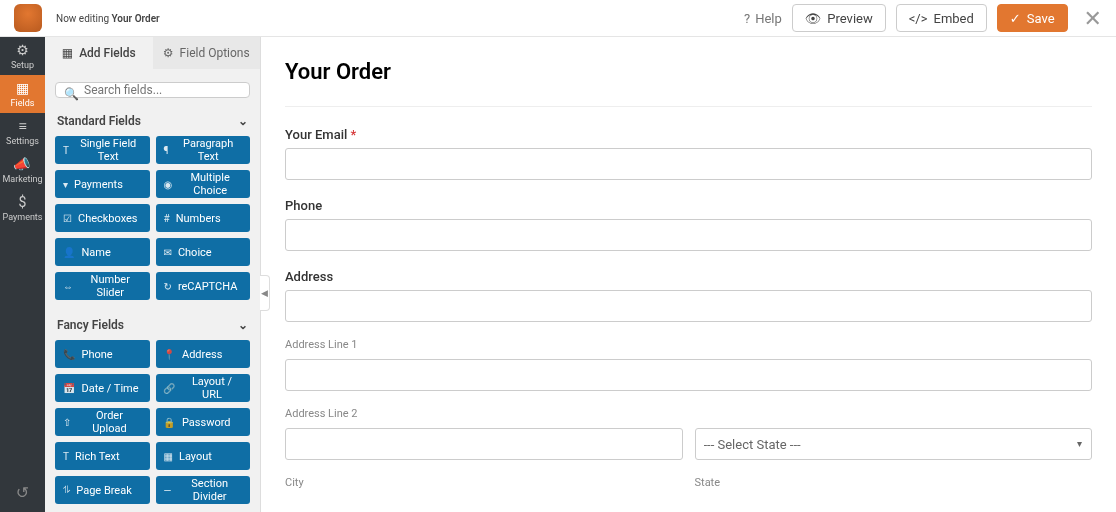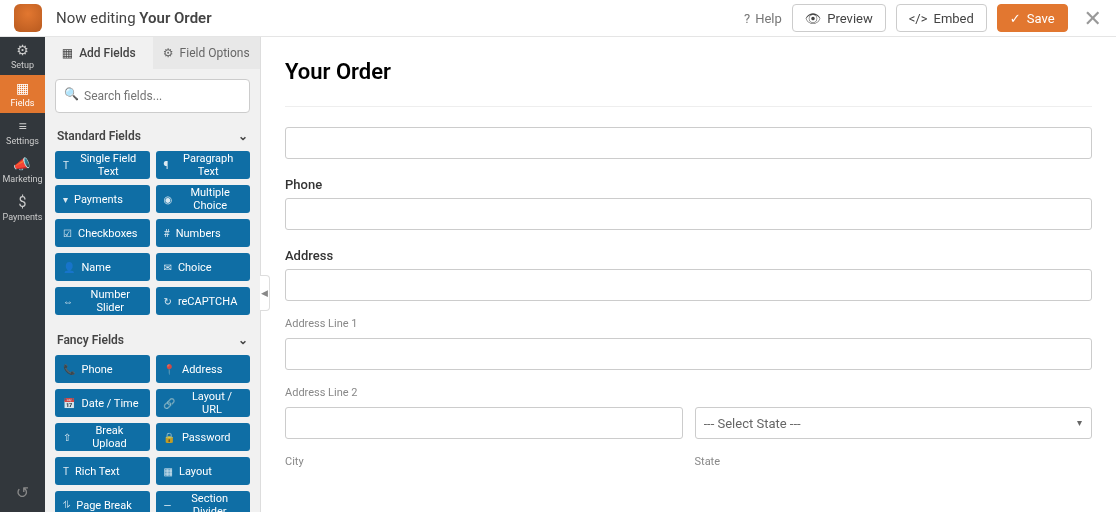--- a/index.html
+++ b/index.html
@@ -1,38 +1,38 @@
 <!DOCTYPE html>
 <html><head>
 <meta charset="utf-8">
 <style>
 *{margin:0;padding:0;box-sizing:border-box;font-family:-apple-system,BlinkMacSystemFont,"Segoe UI",Roboto,sans-serif}
 body{background:#fff;width:1116px;height:512px;overflow:hidden;position:relative}
 .header{height:37px;display:flex;align-items:center;padding:0 14px;border-bottom:1px solid #e5e5e5}
 .logo{width:28px;height:28px;background:radial-gradient(circle at 50% 35%,#e27730 0%,#b85a1f 100%);border-radius:6px;margin-right:14px}
-.now-editing{font-size:15px;color:#444}
+.now-editing{font-size:10px;color:#444}
 .now-editing b{font-weight:600}
 .header-right{margin-left:auto;display:flex;align-items:center;gap:10px}
 .help-link{display:flex;align-items:center;gap:5px;font-size:13px;color:#777;cursor:pointer}
 .btn{height:28px;padding:0 12px;border:1px solid #ccc;border-radius:4px;background:#fff;font-size:13px;color:#444;display:flex;align-items:center;gap:6px;cursor:pointer}
 .btn-save{background:#e27730;border-color:#e27730;color:#fff}
 .close-x{font-size:22px;color:#999;cursor:pointer;margin-left:6px}
 .main{display:flex;height:475px}
 .left-rail{width:45px;background:#32373c;display:flex;flex-direction:column}
 .rail-item{height:38px;display:flex;flex-direction:column;align-items:center;justify-content:center;color:#ccc;cursor:pointer;font-size:9px;gap:2px}
 .rail-item.active{background:#e27730;color:#fff}
 .rail-icon{font-size:14px}
 .rail-bottom{margin-top:auto;padding:10px;color:#888;text-align:center;cursor:pointer}
 .sidebar{width:216px;background:#f1f1f1;border-right:1px solid #ddd;display:flex;flex-direction:column;position:relative}
 .tabs{display:flex;height:32px}
 .tab{flex:1;display:flex;align-items:center;justify-content:center;gap:6px;font-size:12px;color:#666;cursor:pointer;background:#e8e8e8}
 .tab.active{background:#f1f1f1;color:#444;font-weight:500}
 .sidebar-content{flex:1;overflow-y:auto;padding:10px}
 .search-wrap{position:relative;margin-bottom:12px}
-.search-input{width:100%;height:34px;border:1px solid #ccc;border-radius:4px;padding:0 10px 0 28px;font-size:12px;background:#fff}
+.search-input{width:100%;height:16px;border:1px solid #ccc;border-radius:4px;padding:0 10px 0 28px;font-size:12px;background:#fff}
 .search-icon{position:absolute;left:9px;top:8px;color:#999;font-size:12px}
 .group-header{display:flex;align-items:center;justify-content:space-between;font-size:12px;font-weight:600;color:#444;padding:4px 2px 8px;cursor:pointer}
 .field-grid{display:grid;grid-template-columns:1fr 1fr;gap:6px;margin-bottom:14px}
 .field-btn{height:28px;background:#0f6ea5;color:#fff;border:none;border-radius:3px;font-size:11px;display:flex;align-items:center;padding:0 8px;gap:6px;cursor:pointer}
 .field-btn-icon{font-size:10px;opacity:.85}
 .collapse-tab{position:absolute;right:-10px;top:50%;width:10px;height:36px;background:#fff;border:1px solid #ddd;border-left:none;border-radius:0 4px 4px 0;display:flex;align-items:center;justify-content:center;font-size:9px;color:#888;cursor:pointer}
 .canvas{flex:1;padding:22px 24px;overflow-y:auto}
 .form-title{font-size:22px;font-weight:600;margin-bottom:22px}
 .field-row{margin-bottom:18px}
 .field-label{font-size:13px;font-weight:500;color:#333;display:block;margin-bottom:6px}
@@ -177,21 +177,21 @@
           <button class="field-btn">
             <span class="field-btn-icon">📅</span>
             <span>Date / Time</span>
           </button>
           <button class="field-btn">
             <span class="field-btn-icon">🔗</span>
             <span>Layout / URL</span>
           </button>
           <button class="field-btn">
             <span class="field-btn-icon">⇧</span>
-            <span>Break Upload</span>
+            <span>Order Upload</span>
           </button>
           <button class="field-btn">
             <span class="field-btn-icon">🔒</span>
             <span>Password</span>
           </button>
           <button class="field-btn">
             <span class="field-btn-icon">T</span>
             <span>Rich Text</span>
           </button>
           <button class="field-btn">
@@ -209,20 +209,21 @@
         </div>
     </div>
     <div class="collapse-tab">◀</div>
   </div>
 
   <div class="canvas">
     <div class="form-title">Your Order</div>
     <div style="border-top:1px solid #eee;margin-bottom:20px"></div>
 
     <div class="field-row">
+      <label class="field-label"><span>Your Email</span> <span class="req">*</span></label>
       <input class="input" style="">
     </div>
     <div class="field-row">
       <label class="field-label">Phone</label>
       <input class="input" style="">
     </div>
     <div class="field-row">
       <label class="field-label">Address</label>
       <input class="input" style="">
       <span class="sublabel">Address Line 1</span>

